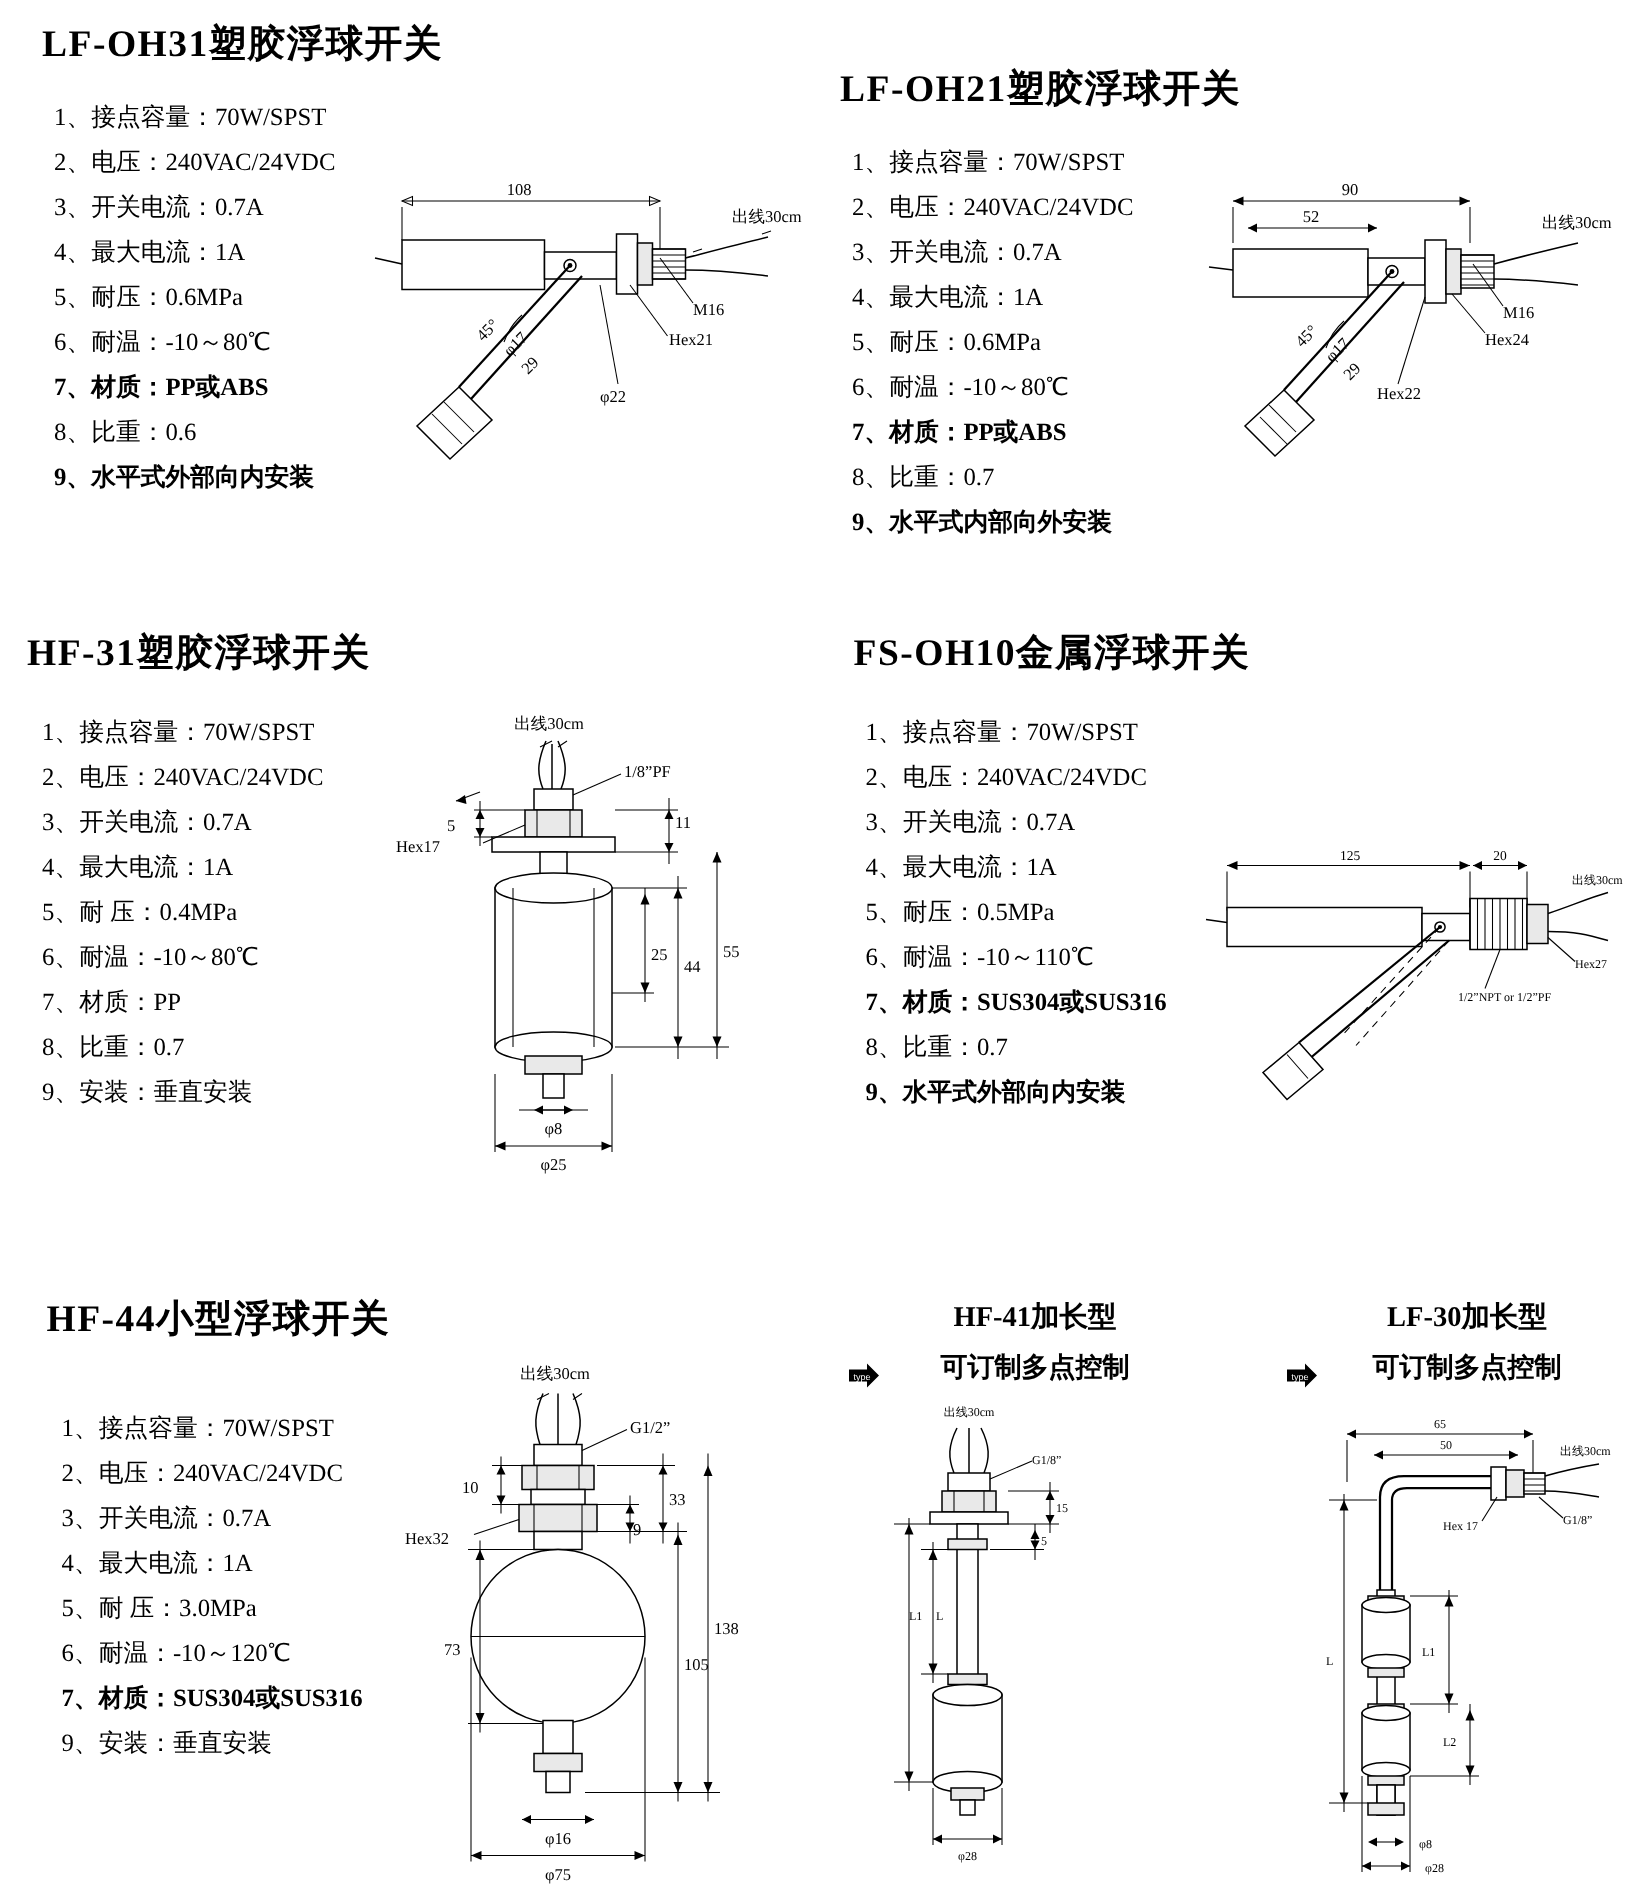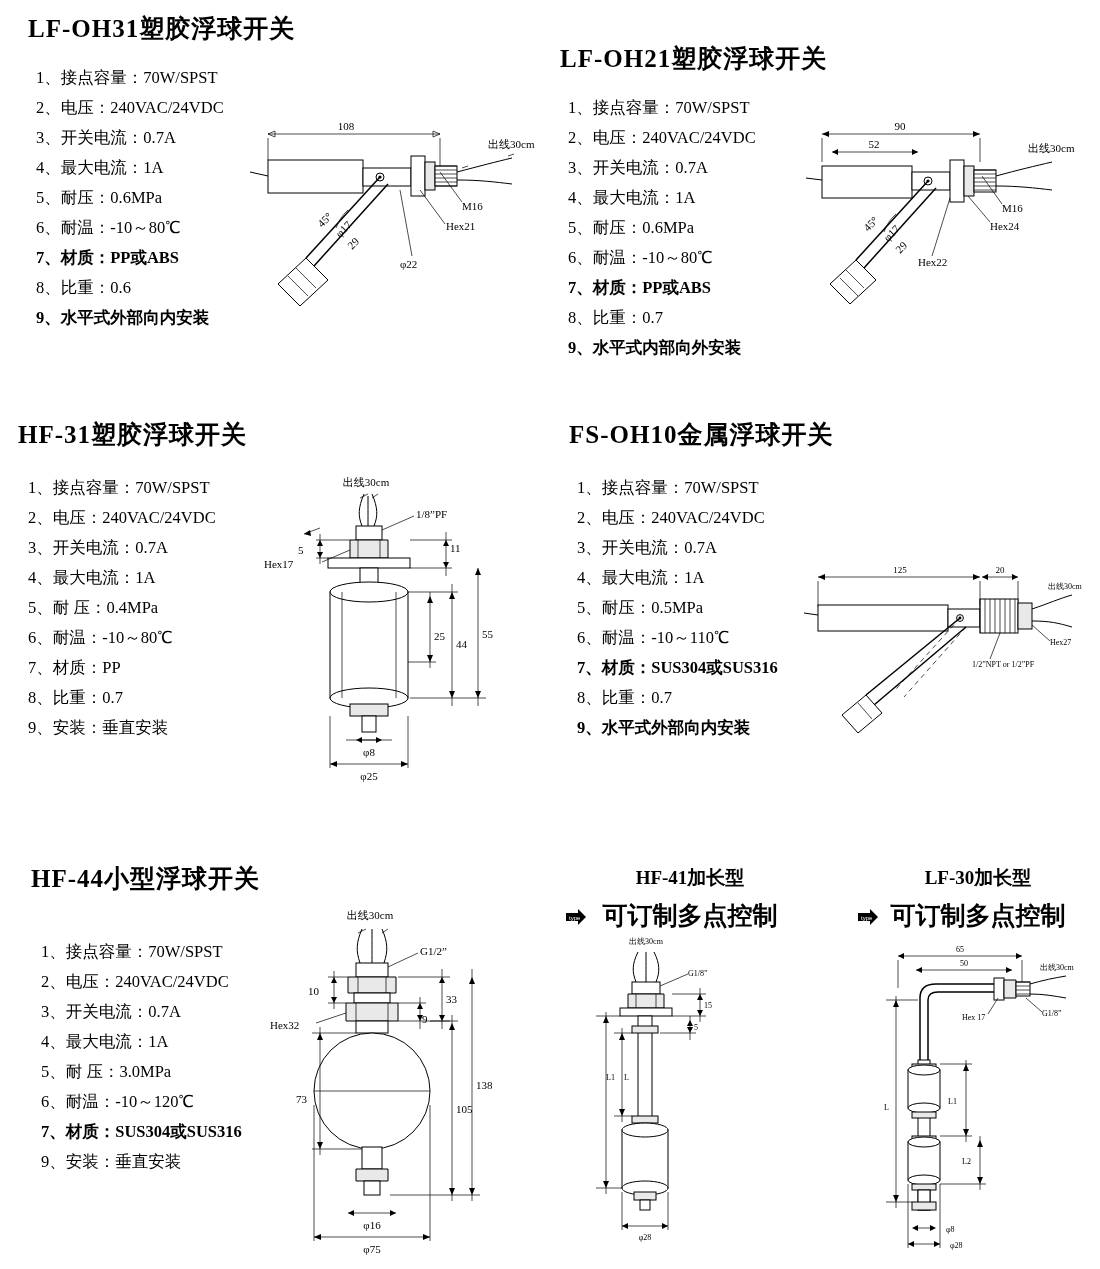--- a/index.html
+++ b/index.html
@@ -43,21 +43,21 @@
 
   .subhead{
     text-align:center;
     font-weight:bold;
     font-size:19px;
     white-space:nowrap;
   }
   .subhead2{
     text-align:center;
     font-weight:bold;
-    font-size:25px;
+    font-size:18px;
     white-space:nowrap;
   }
   .arrowbadge{
     position:absolute;
     width:22px;height:16px;
   }
 </style>
 </head>
 <body>
 

